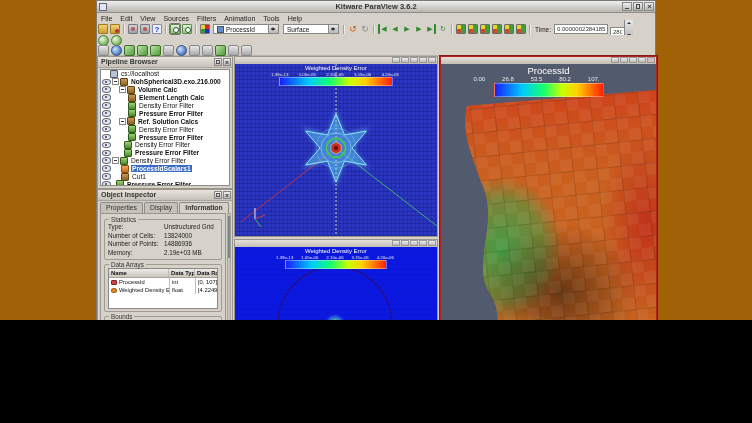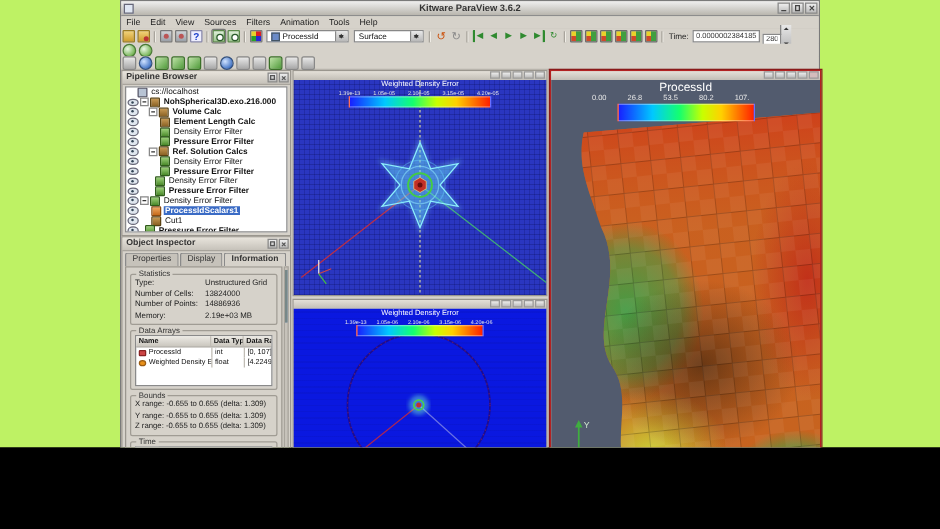--- a/index.html
+++ b/index.html
@@ -1,16 +1,16 @@
 <!DOCTYPE html>
 <html><head>
 <meta charset="utf-8">
 <style>
   html,body{margin:0;padding:0;background:#000;}
-  #canvas{position:relative;width:752px;height:358px;background:#bef264;overflow:hidden;
+  #canvas{position:relative;width:752px;height:320px;background:#a16207;overflow:hidden;
           font-family:"Liberation Sans",sans-serif;-webkit-font-smoothing:antialiased;}
   #appwin{position:absolute;left:96px;top:0;width:560px;height:420px;background:#d6d2ca;
           border:1px solid #7a7a7a;box-sizing:border-box;}
 
   
   .titlebar{position:absolute;left:0;top:0;width:100%;height:12px;
     background:linear-gradient(#efefef,#b9b6ae);border-bottom:1px solid #8d8d8d;box-sizing:border-box;}
   .titlebar .appicon{position:absolute;left:2px;top:2px;width:8px;height:8px;background:#dfe6f2;border:1px solid #667;box-sizing:border-box;}
   .titlebar .title{position:absolute;left:0;width:100%;text-align:center;top:1px;font-size:7.5px;font-weight:bold;color:#333;}
   .winbtns{position:absolute;right:1px;top:1px;display:flex;gap:1px;}

